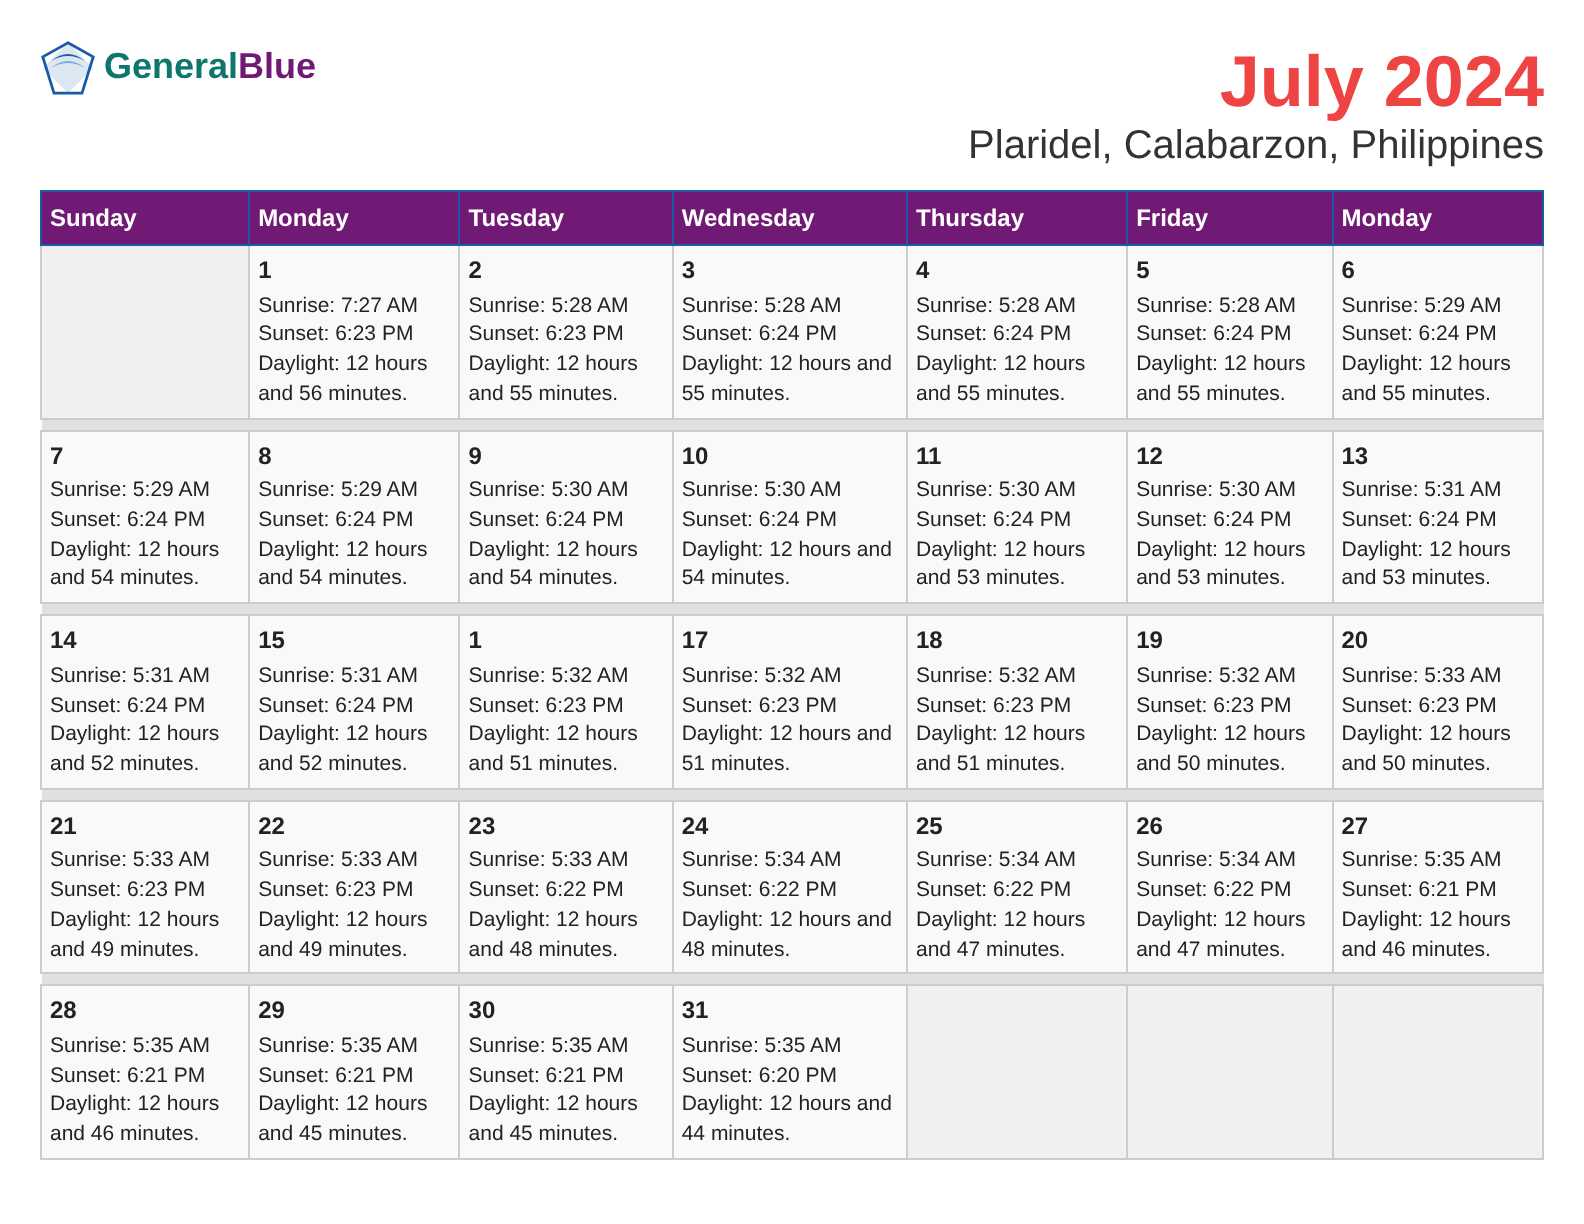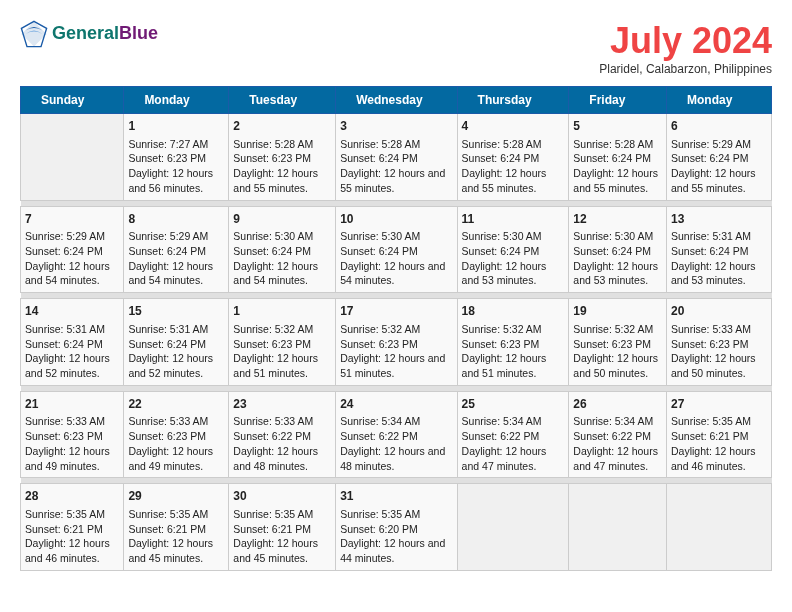--- a/index.html
+++ b/index.html
@@ -39,32 +39,32 @@
     }
     .title-area {
       text-align: right;
     }
     .main-title {
       font-size: 36px;
       font-weight: bold;
       color: #ef4444;
     }
     .subtitle {
-      font-size: 12px;
+      font-size: 20px;
       color: #333;
     }
     table {
       width: 100%;
       border-collapse: collapse;
       font-size: 11px;
     }
     thead tr th {
-      background-color: #0369a1;
+      background-color: #701a75;
       color: #fff;
-      padding: 6px 20px;
+      padding: 6px 4px;
       text-align: left;
       font-size: 12px;
       font-weight: bold;
       border: 1px solid #1a5ba8;
     }
     tbody tr td {
       border: 1px solid #ccc;
       padding: 4px 4px;
       vertical-align: top;
       min-height: 70px;

